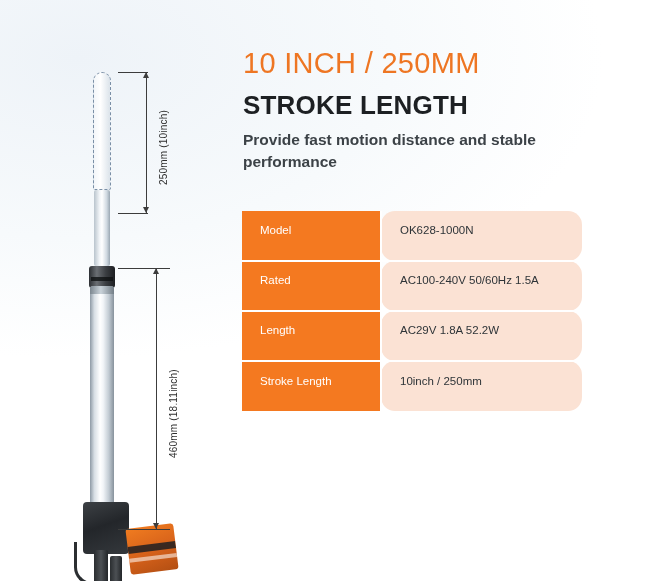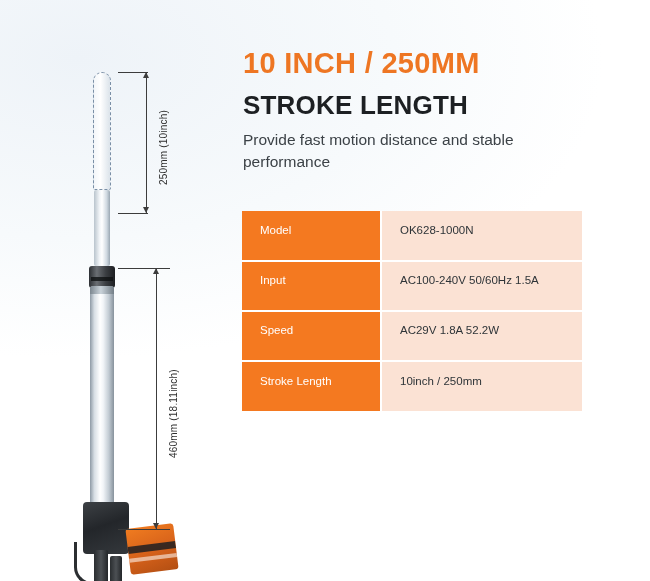--- a/index.html
+++ b/index.html
@@ -211,21 +211,21 @@
     left: 240px;
     top: 0;
     width: 410px;
     height: 581px;
   }
   .headline {
     position: absolute;
     left: 3px;
     top: 48px;
     font-size: 29px;
-    font-weight: bold;
+    font-weight: normal;
     color: #ee7623;
     letter-spacing: .3px;
     line-height: 1.05;
   }
   .headline .sep { color: #ee7623; }
   .headline2 {
     position: absolute;
     left: 3px;
     top: 90px;
     font-size: 26px;
@@ -234,20 +234,21 @@
     letter-spacing: .2px;
   }
   .subtitle {
     position: absolute;
     left: 3px;
     top: 129px;
     width: 330px;
     font-size: 15.5px;
     color: #3c4247;
     line-height: 1.45;
+    font-weight: bold;
   }
 
   
   .spec-table {
     position: absolute;
     left: 2px;
     top: 211px;
     width: 340px;
     border-collapse: collapse;
     table-layout: fixed;
@@ -262,20 +263,21 @@
   }
   .spec-table td.k {
     width: 120px;
     color: #ffffff;
     background: #f47920;
     border-right: 2px solid #ffffff;
     font-size: 11.5px;
   }
   .spec-table td.v {
     background: #fbe2d4;
+    border-radius: 14px;
   }
   .spec-table tr:last-child td { border-bottom: none; }
 </style>
 </head>
 <body>
 
 <div class="page">
 
   <div class="product-area">
 
@@ -322,25 +324,25 @@
 
     <div class="subtitle">Provide fast motion distance and stable performance</div>
 
     <table class="spec-table">
       <tbody>
         <tr>
           <td class="k">Model</td>
           <td class="v">OK628-1000N</td>
         </tr>
         <tr>
-          <td class="k">Input</td>
+          <td class="k">Rated</td>
           <td class="v">AC100-240V 50/60Hz 1.5A</td>
         </tr>
         <tr>
-          <td class="k">Speed</td>
+          <td class="k">Length</td>
           <td class="v">AC29V  1.8A 52.2W</td>
         </tr>
         <tr>
           <td class="k">Stroke Length</td>
           <td class="v">10inch / 250mm</td>
         </tr>
       </tbody>
     </table>
 
   </div>

